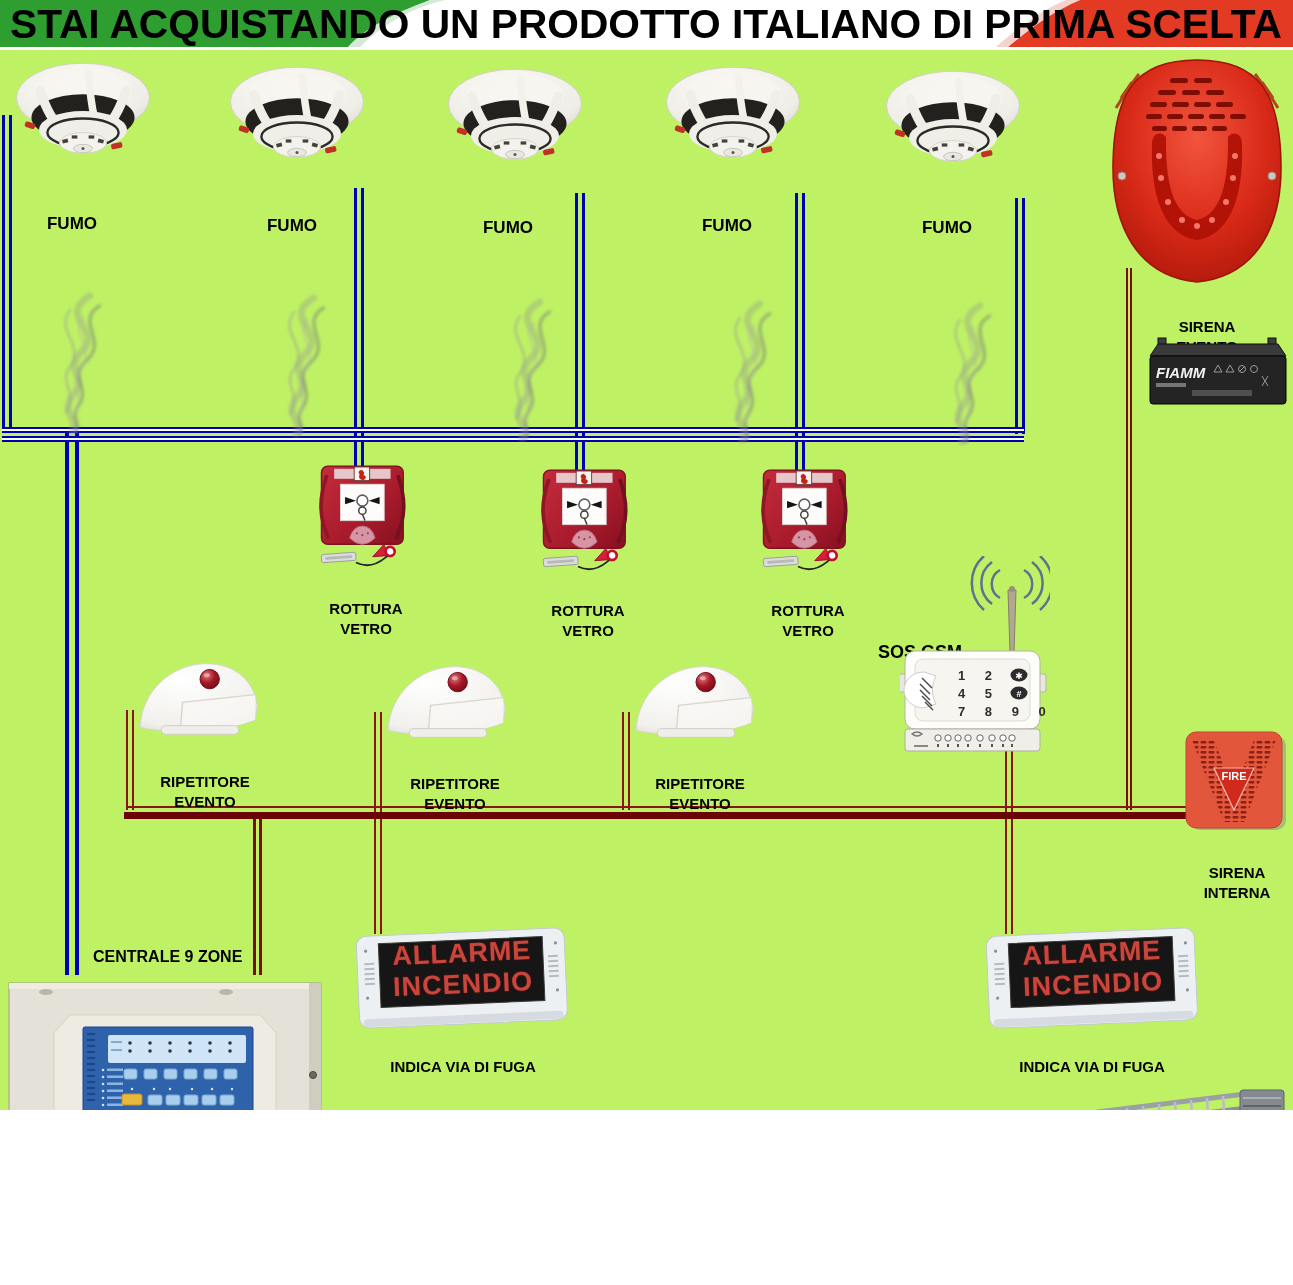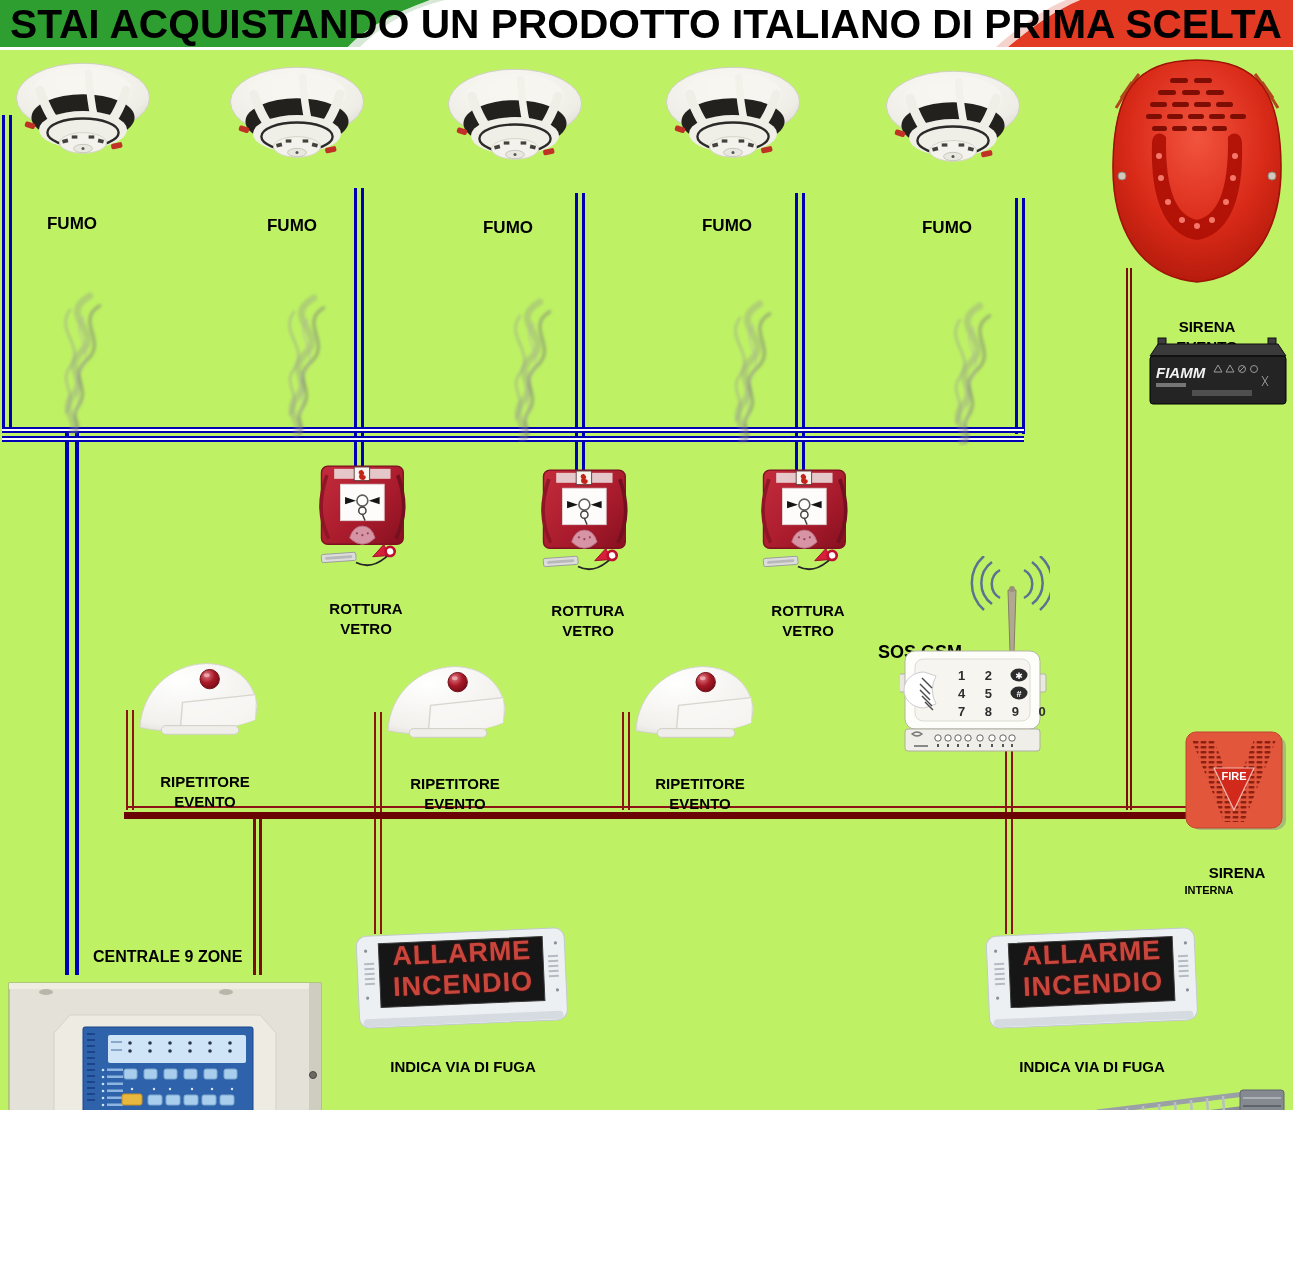--- a/index.html
+++ b/index.html
@@ -420,21 +420,21 @@
 </svg>
 
 <svg class="abs" style="left:1184px;top:730px" width="104" height="104">
   <rect x="6" y="6" width="96" height="94" rx="10" fill="#8a8a86" opacity="0.5"></rect>
   <rect x="2" y="2" width="96" height="96" rx="10" fill="#e2573c" stroke="#c24530"></rect>
   <polygon points="8,10 30,10 50,62 70,10 92,10 60,92 40,92" fill="url(#pHatch)"></polygon>
   <polygon points="30,38 70,38 50,80" fill="#d2291d" stroke="#f4b8ae" stroke-width="1.2"></polygon>
   <text x="50" y="50" font-size="11" font-weight="bold" fill="#ffffff" text-anchor="middle" font-family="Liberation Sans,sans-serif">FIRE</text>
 </svg>
 <div class="lbl lbl-c" style="left:1237px;top:836px;font-size:15px">SIRENA</div>
-<div class="lbl lbl-c" style="left:1209px;top:856px;font-size:11px">INTERNA</div>
+<div class="lbl lbl-c" style="left:1237px;top:856px;font-size:15px">INTERNA</div>
 
 <div class="lbl" style="left:93px;top:920px;font-size:16px">CENTRALE 9 ZONE</div>
 <svg class="abs" style="left:8px;top:975px" width="315" height="265">
   <rect x="1" y="8" width="312" height="252" fill="#e4e2d8" stroke="#9e9c90"></rect>
   <rect x="1" y="8" width="312" height="6" fill="#efede2"></rect>
   <rect x="301" y="8" width="12" height="252" fill="#cfcdc0"></rect>
   <rect x="1" y="248" width="312" height="12" fill="#d2d0c4"></rect>
   <ellipse cx="38" cy="17" rx="7" ry="3" fill="#b8b6a8"></ellipse>
   <ellipse cx="218" cy="17" rx="7" ry="3" fill="#b8b6a8"></ellipse>
   <polygon points="62,40 252,40 268,58 268,170 252,188 62,188 46,170 46,58" fill="#eeece2" stroke="#d5d3c6"></polygon>

